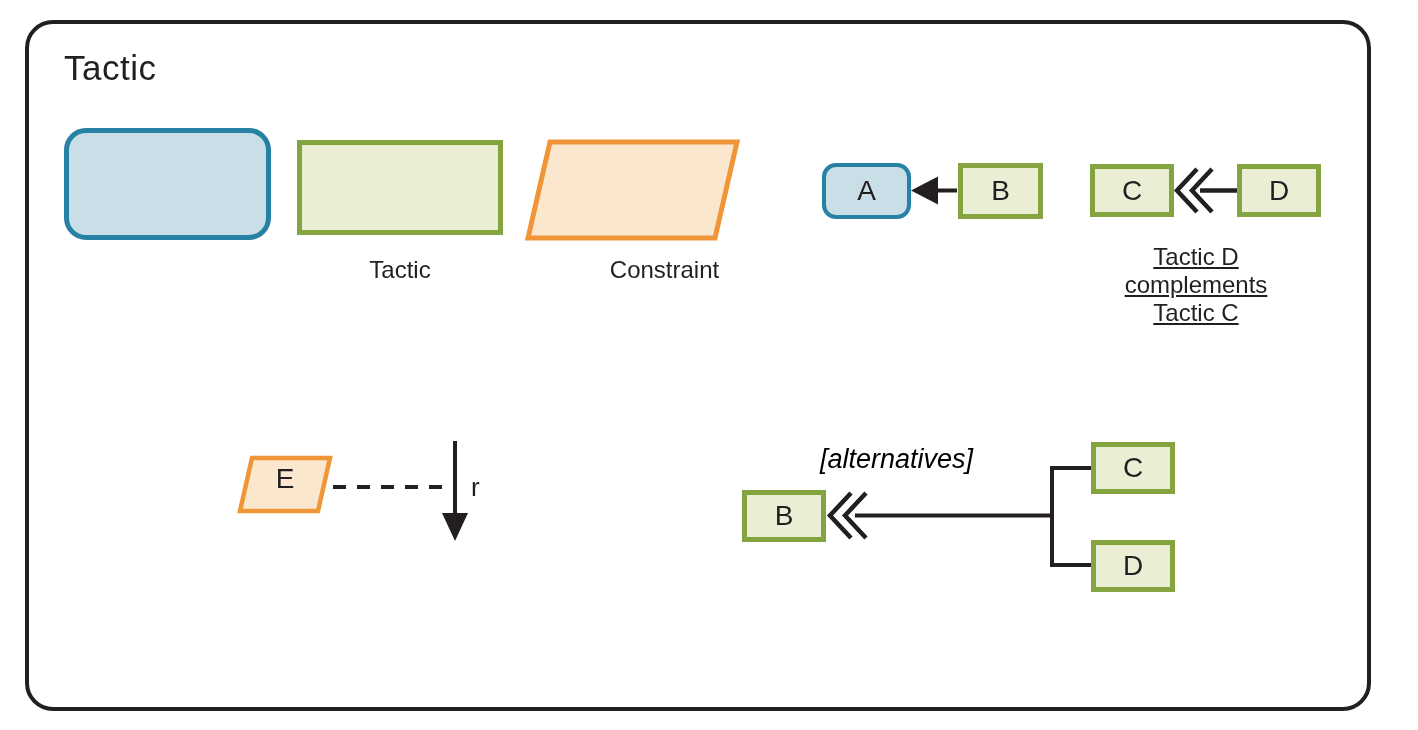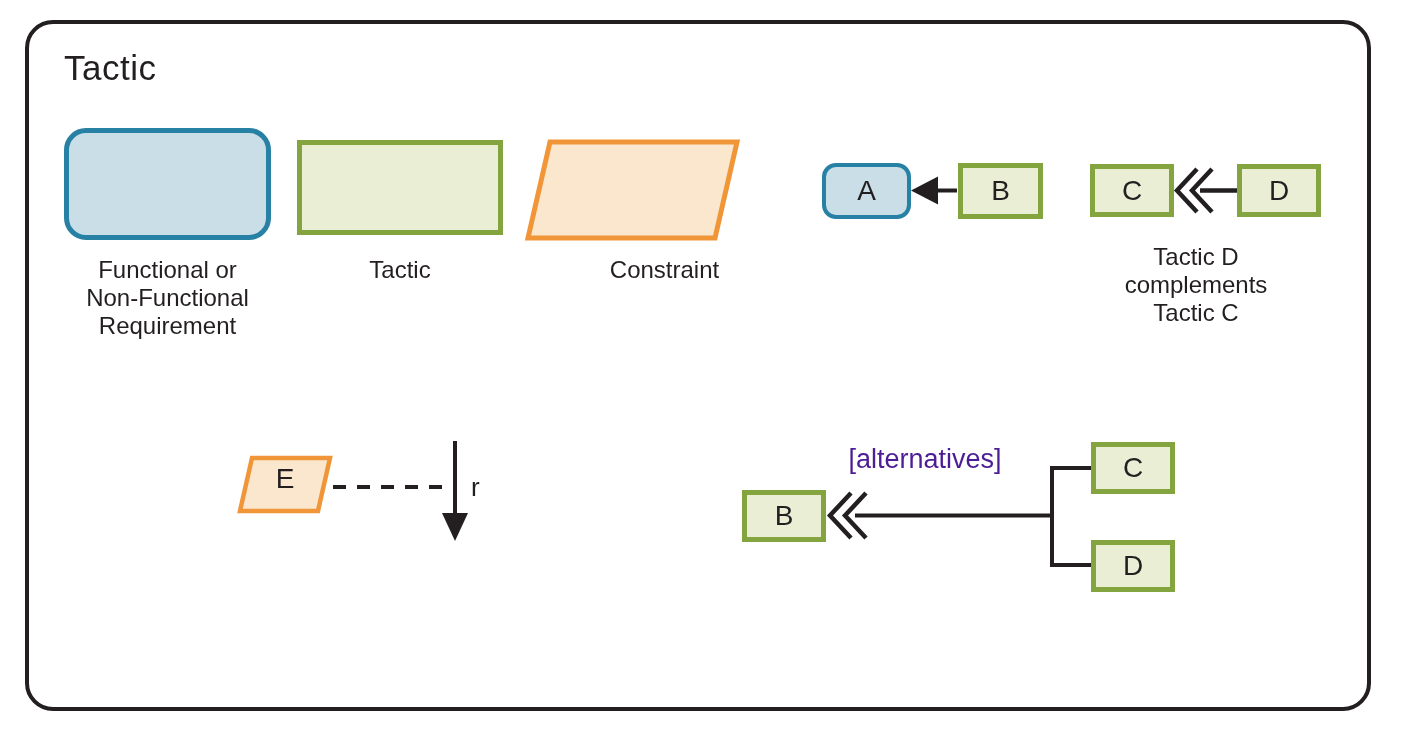--- a/index.html
+++ b/index.html
@@ -67,23 +67,24 @@
     line-height: 28px;
     white-space: pre-line;
     color: #231f20;
   }
   .caption.big {
     font-size: 26px;
     line-height: 30px;
   }
   .guard-label {
     position: absolute;
+    font-style: italic;
     font-size: 27px;
-    color: #4c1d95;
-    text-align: center;
+    color: #000000;
+    text-align: left;
   }
   .rel-label {
     position: absolute;
     font-size: 26px;
     color: #231f20;
   }
   .e-label {
     position: absolute;
     font-size: 28px;
     color: #231f20;
@@ -129,35 +130,32 @@
     </g>
     <g stroke="#231f20" fill="none" stroke-width="4">
       <line x1="855" y1="515.5" x2="1052" y2="515.5"></line>
       <line x1="1052" y1="466" x2="1052" y2="567"></line>
       <line x1="1052" y1="468" x2="1091" y2="468"></line>
       <line x1="1052" y1="565" x2="1091" y2="565"></line>
     </g>
   </svg>
 
   <div class="node req" style="left:64px; top:128px; width:207px; height:112px;"></div>
-  <div class="caption" style="left:40px; top:256px; width:255px;">Functional or
-Non-Functional
-Requirement</div>
 
   <div class="node tactic" style="left:297px; top:140px; width:206px; height:95px;"></div>
   <div class="caption" style="left:298px; top:256px; width:204px;">Tactic</div>
 
   <div class="caption" style="left:562px; top:256px; width:205px;">Constraint</div>
 
   <div class="node req small" style="left:822px; top:163px; width:89px; height:56px;">A</div>
   <div class="node tactic" style="left:958px; top:163px; width:85px; height:56px;">B</div>
 
   <div class="node tactic" style="left:1090px; top:164px; width:84px; height:53px;">C</div>
   <div class="node tactic" style="left:1237px; top:164px; width:84px; height:53px;">D</div>
-  <div class="caption" style="left:1086px; top:243px; width:220px;">Tactic D
+  <div class="caption" style="left:1086px; top:243px; width:220px;text-decoration:underline;">Tactic D
 complements
 Tactic C</div>
 
   <div class="e-label" style="left:260px; top:463px; width:50px;">E</div>
   <div class="rel-label" style="left:471px; top:472px;">r</div>
 
   <div class="guard-label" style="left:820px; top:444px; width:210px;">[alternatives]</div>
   <div class="node tactic" style="left:742px; top:490px; width:84px; height:52px;">B</div>
   <div class="node tactic" style="left:1091px; top:442px; width:84px; height:52px;">C</div>
   <div class="node tactic" style="left:1091px; top:540px; width:84px; height:52px;">D</div>

